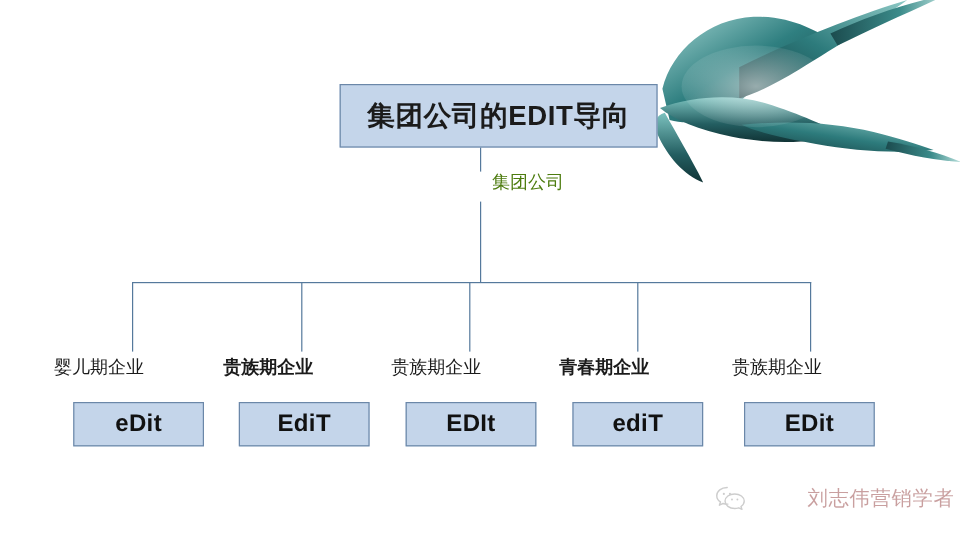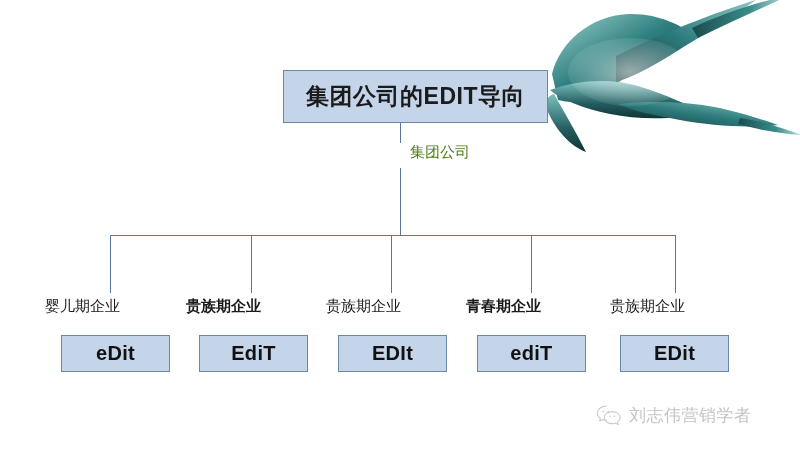--- a/index.html
+++ b/index.html
@@ -106,23 +106,24 @@
     position: absolute;
     left: 596px;
     top: 404px;
     display: flex;
     align-items: center;
     gap: 7px;
     opacity: 0.42;
   }
   #watermark .wm-text {
     font-size: 17px;
-    color: #737373;
+    color: #7f1d1d;
     white-space: nowrap;
     letter-spacing: 0.5px;
+    margin-left: 44px;
   }
 </style>
 </head>
 <body>
 
 <div id="slide">
 
   <svg id="leaf-art" viewBox="0 0 282 160" xmlns="http://www.w3.org/2000/svg">
     <defs>
       <linearGradient id="lgA" x1="0" y1="0" x2="1" y2="1">

